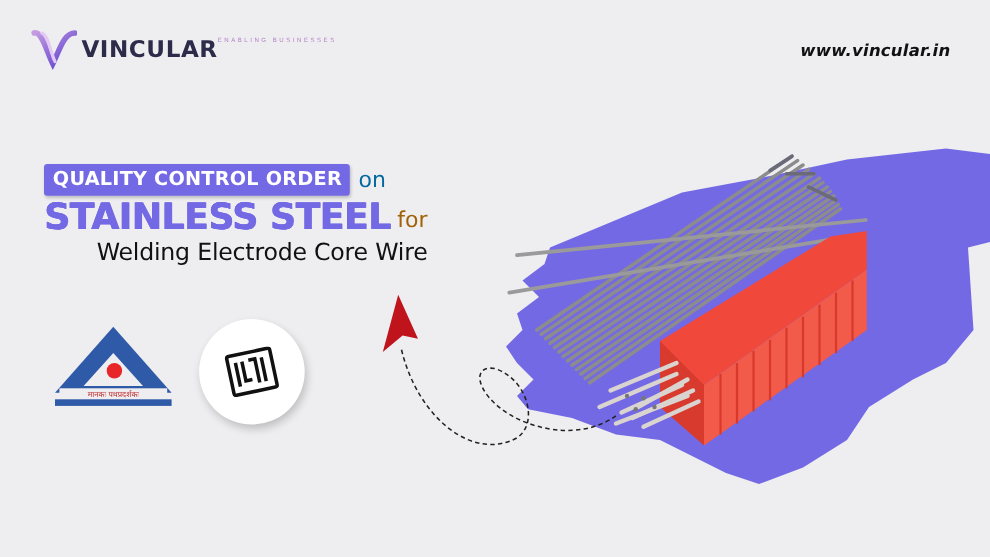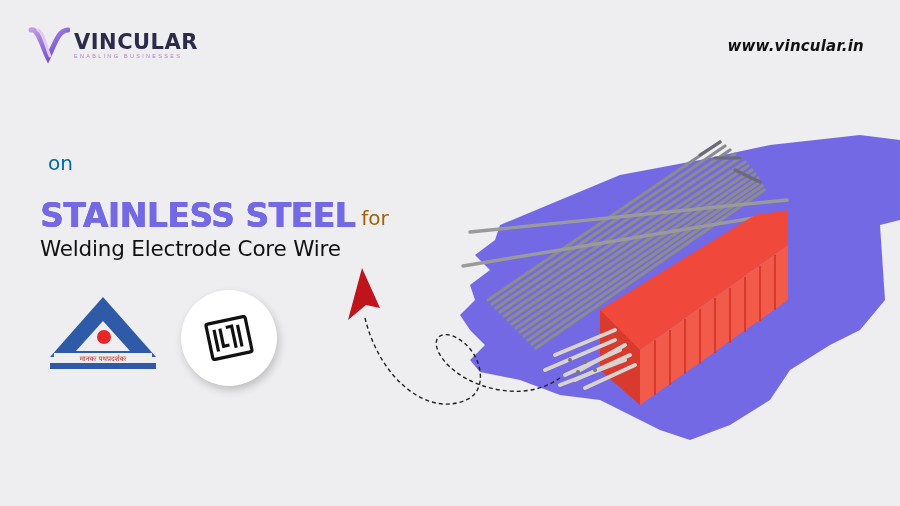--- a/index.html
+++ b/index.html
@@ -1,31 +1,31 @@
 <!DOCTYPE html>
 <html><head>
 <meta charset="utf-8">
 <style>
   html,body{margin:0;padding:0;}
   body{width:900px;height:506px;overflow:hidden;background:#eeeef0;position:relative;font-family:"Liberation Sans",sans-serif;}
   .stage{position:absolute;left:0;top:0;width:900px;height:506px;background:#eeeef0;}
   .logo{position:absolute;left:28px;top:26px;display:flex;align-items:center;}
   .logo-mark{width:42px;height:38px;}
-  .logo-text{margin-left:4px;display:flex;flex-direction:column;}
+  .logo-text{margin-left:4px;display:flex;}
   .logo-name{font-family:"DejaVu Sans",sans-serif;font-weight:bold;font-size:21px;color:#2d2b4a;letter-spacing:0.5px;line-height:22px;}
   .logo-tag{font-size:5.5px;color:#b07ec4;letter-spacing:2.3px;line-height:7px;margin-top:0px;}
   .url{position:absolute;right:36px;top:37px;font-family:"DejaVu Sans",sans-serif;font-weight:bold;font-size:15px;color:#111;letter-spacing:0.2px;font-style:italic;}
   .headline{position:absolute;left:40px;top:148px;}
   .line1{display:flex;align-items:center;height:30px;}
   .qco{background:#7469e4;color:#fff;font-family:"DejaVu Sans",sans-serif;font-weight:bold;font-size:17.5px;padding:2px 7px 3px 8px;border-radius:3px;letter-spacing:0.2px;box-shadow:1px 2px 3px rgba(0,0,0,0.2);line-height:24px;}
   .on{font-family:"DejaVu Sans",sans-serif;font-size:20px;color:#0369a1;margin-left:8px;}
-  .line2{display:flex;align-items:flex-end;margin-top:19px;height:38px;}
+  .line2{display:flex;align-items:flex-end;margin-top:0;height:38px;}
   .ss{font-family:"DejaVu Sans",sans-serif;font-weight:900;font-size:33px;color:#7469e4;letter-spacing:-0.5px;line-height:38px;text-shadow:0 0 0 #7469e4, 0.6px 0 0 #7469e4;}
   .for{font-family:"DejaVu Sans",sans-serif;font-size:20px;color:#a16207;margin-left:6px;margin-bottom:5px;}
-  .line3{font-family:"DejaVu Sans",sans-serif;font-size:21.5px;color:#111;margin-top:1px;letter-spacing:-0.2px;}
+  .line3{font-family:"DejaVu Sans",sans-serif;font-size:21.5px;color:#111;margin-top:1px;letter-spacing:-0.2px;text-align:right;}
   .bis{position:absolute;left:48px;top:295px;width:110px;height:80px;}
   .isi{position:absolute;left:181px;top:290px;width:96px;height:96px;border-radius:50%;background:#fff;box-shadow:2px 4px 8px rgba(0,0,0,0.2);display:flex;align-items:center;justify-content:center;}
   .paint{position:absolute;left:0;top:0;width:900px;height:506px;}
 </style>
 </head>
 <body>
 
 <div class="stage">
 
   <svg class="paint" viewBox="0 0 900 506">
@@ -107,20 +107,21 @@
     <div class="logo-text">
       <span class="logo-name">VINCULAR</span>
       <span class="logo-tag">ENABLING BUSINESSES</span>
     </div>
   </div>
 
   <div class="url">www.vincular.in</div>
 
   <div class="headline">
     <div class="line1">
+      <span class="qco">QUALITY CONTROL ORDER</span>
       <span class="on">on</span>
     </div>
     <div class="line2">
       <span class="ss">STAINLESS STEEL</span>
       <span class="for">for</span>
     </div>
     <div class="line3">Welding Electrode Core Wire</div>
   </div>
 
   <svg class="bis" viewBox="0 0 110 80">

